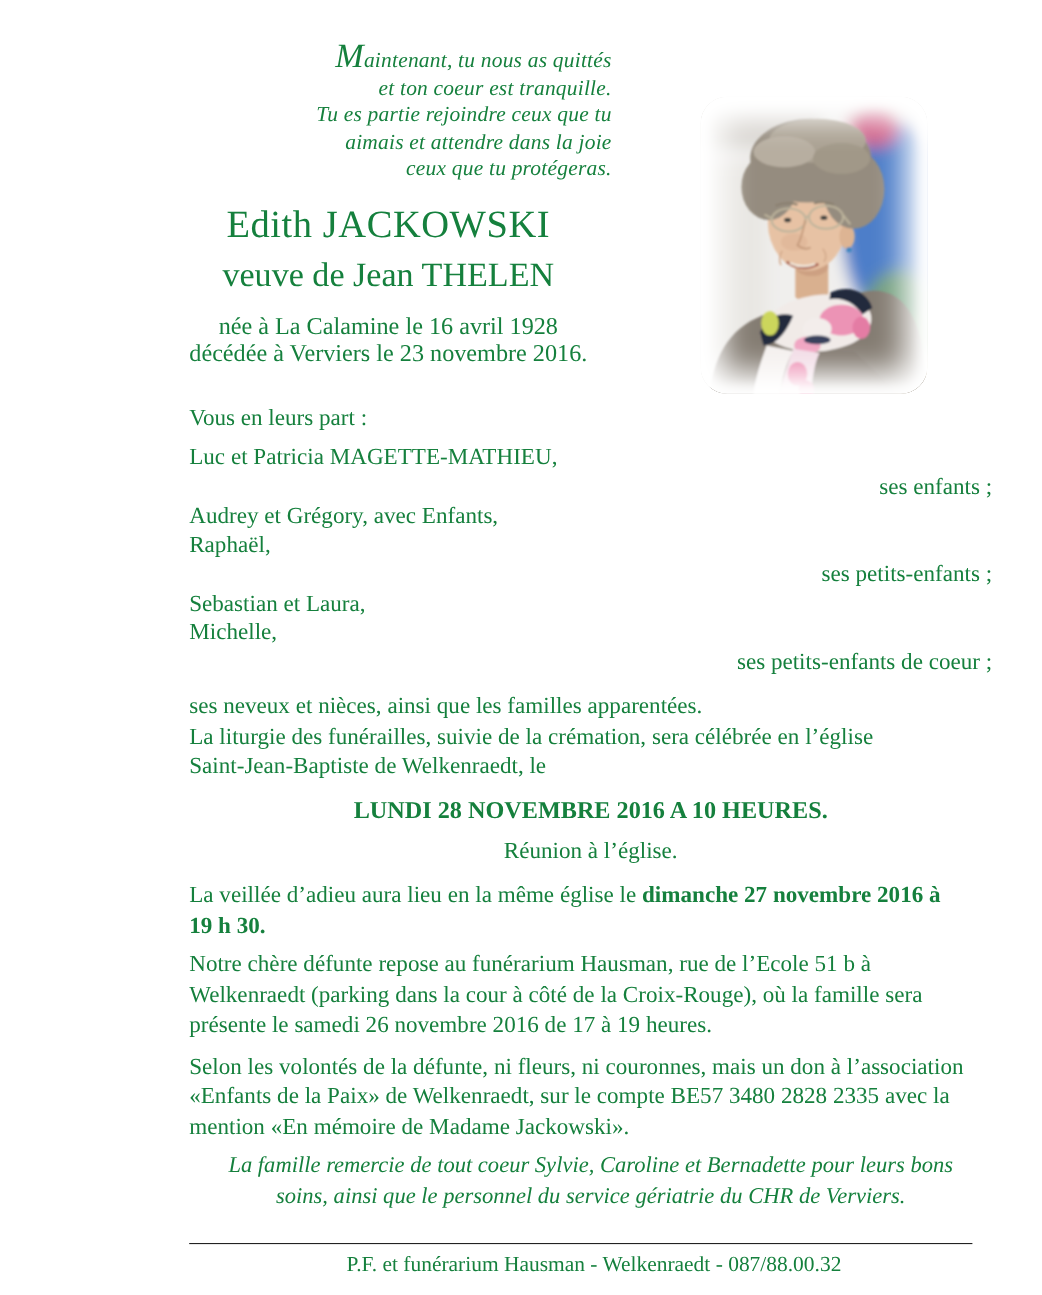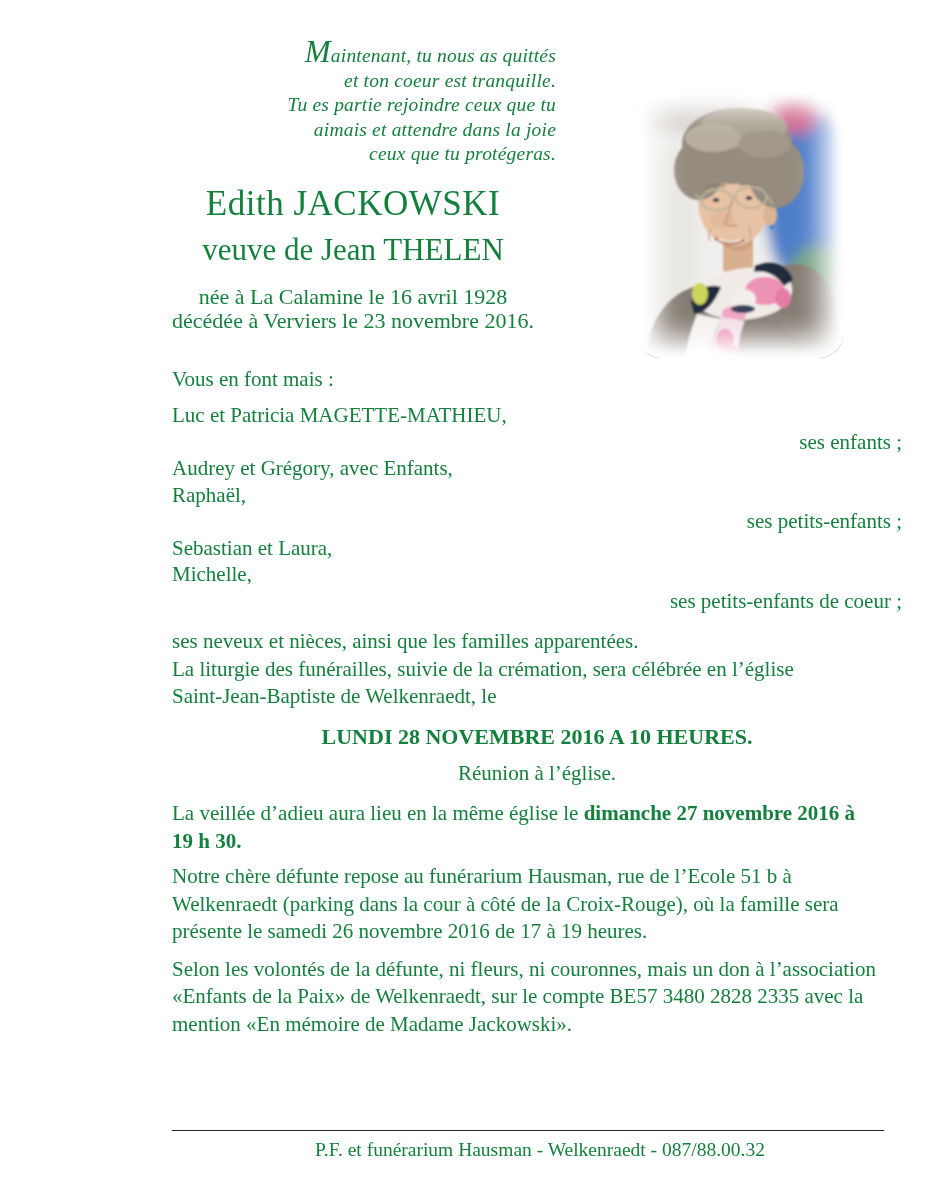--- a/index.html
+++ b/index.html
@@ -156,21 +156,21 @@
         <path d="M84,229 C78,246 74,258 72,270 L100,270 C102,252 104,241 108,233 Z" fill="#f2dce6"></path>
         <ellipse cx="88" cy="252" rx="9" ry="11" fill="#ec87ae"></ellipse>
         <ellipse cx="96" cy="266" rx="7" ry="8" fill="#e77ba6"></ellipse>
         <path d="M60,226 C54,242 50,256 48,270 L72,270 C74,256 78,242 84,231 Z" fill="#f4f0ee"></path>
       </g>
     </svg>
     <div class="photo-vignette"></div>
   </div>
 
   <div class="main">
-    <div class="intro">Vous en font mais :</div>
+    <div class="intro">Vous en leurs part :</div>
 
     <div class="fam-row">Luc et Patricia MAGETTE-MATHIEU,</div>
     <div class="fam-role">ses enfants ;</div>
 
     <div class="fam-row">Audrey et Grégory, avec Enfants,</div>
     <div class="fam-row">Raphaël,</div>
     <div class="fam-role">ses petits-enfants ;</div>
 
     <div class="fam-row">Sebastian et Laura,</div>
     <div class="fam-row">Michelle,</div>
@@ -197,18 +197,22 @@
       <div>Welkenraedt (parking dans la cour à côté de la Croix-Rouge), où la famille sera</div>
       <div>présente le samedi 26 novembre 2016 de 17 à 19 heures.</div>
     </div>
 
     <div class="donation">
       <div>Selon les volontés de la défunte, ni fleurs, ni couronnes, mais un don à l’association</div>
       <div>«Enfants de la Paix» de Welkenraedt, sur le compte BE57 3480 2828 2335 avec la</div>
       <div>mention «En mémoire de Madame Jackowski».</div>
     </div>
 
+    <div class="thanks">
+      <div>La famille remercie de tout coeur Sylvie, Caroline et Bernadette pour leurs bons</div>
+      <div>soins, ainsi que le personnel du service gériatrie du CHR de Verviers.</div>
+    </div>
   </div>
 
   <hr class="footer-rule">
   <div class="footer-text">P.F. et funérarium Hausman - Welkenraedt - 087/88.00.32</div>
 
 </div>
 
 </body></html>

